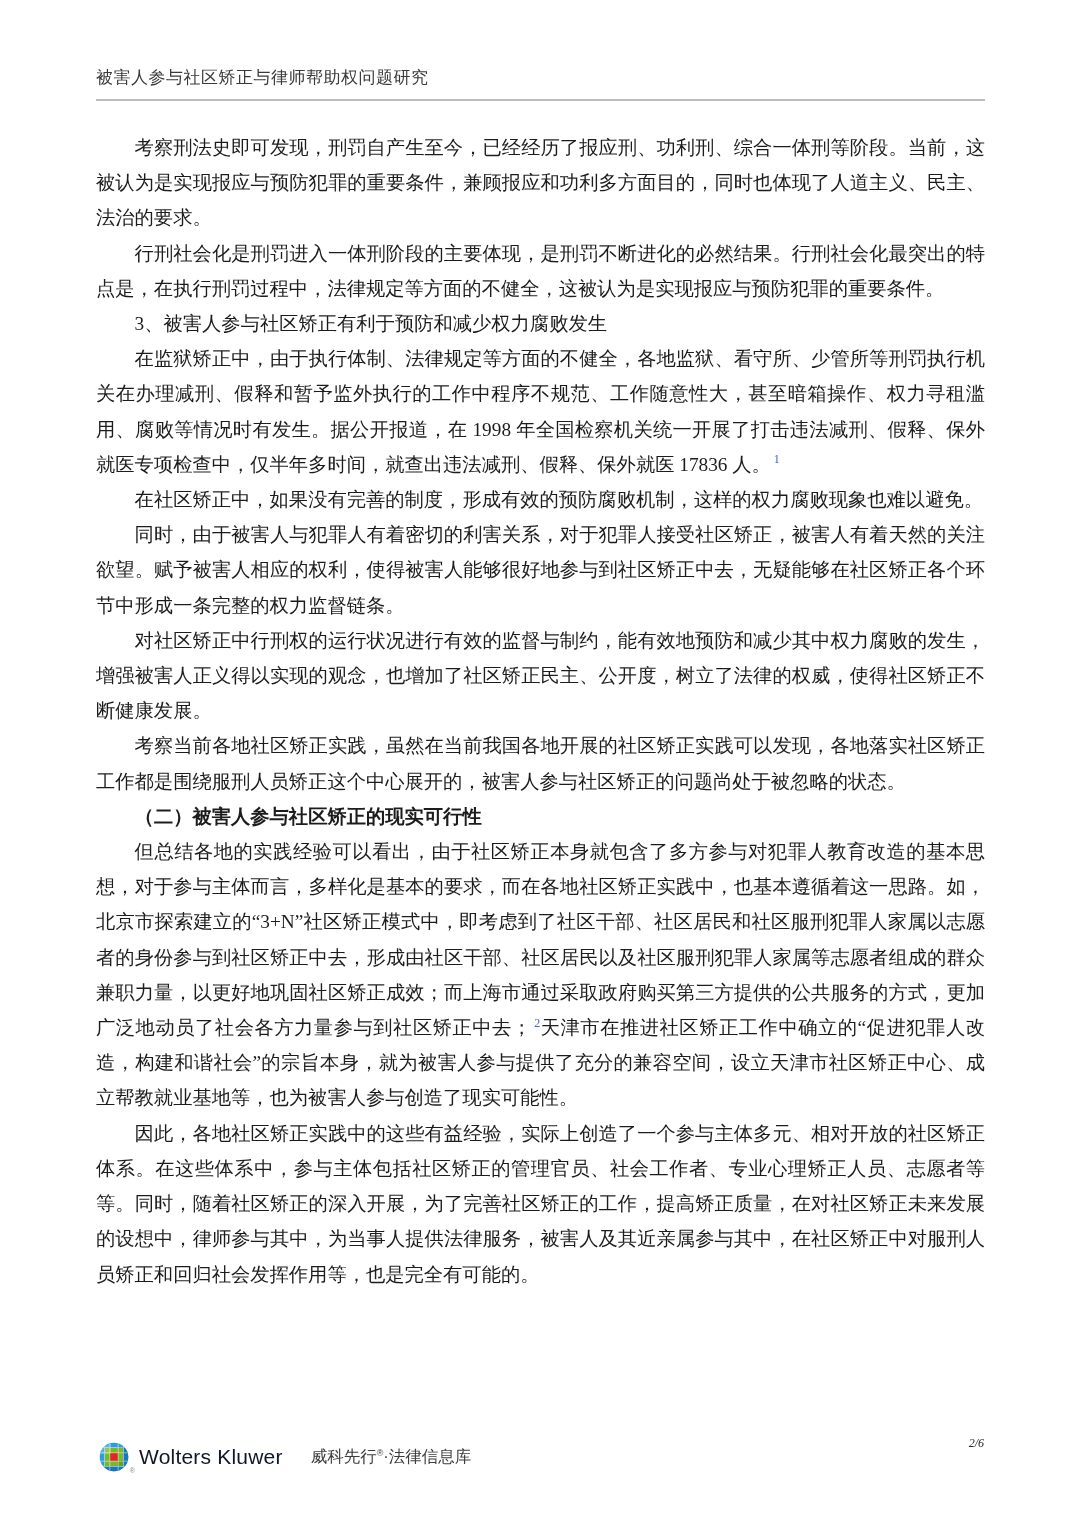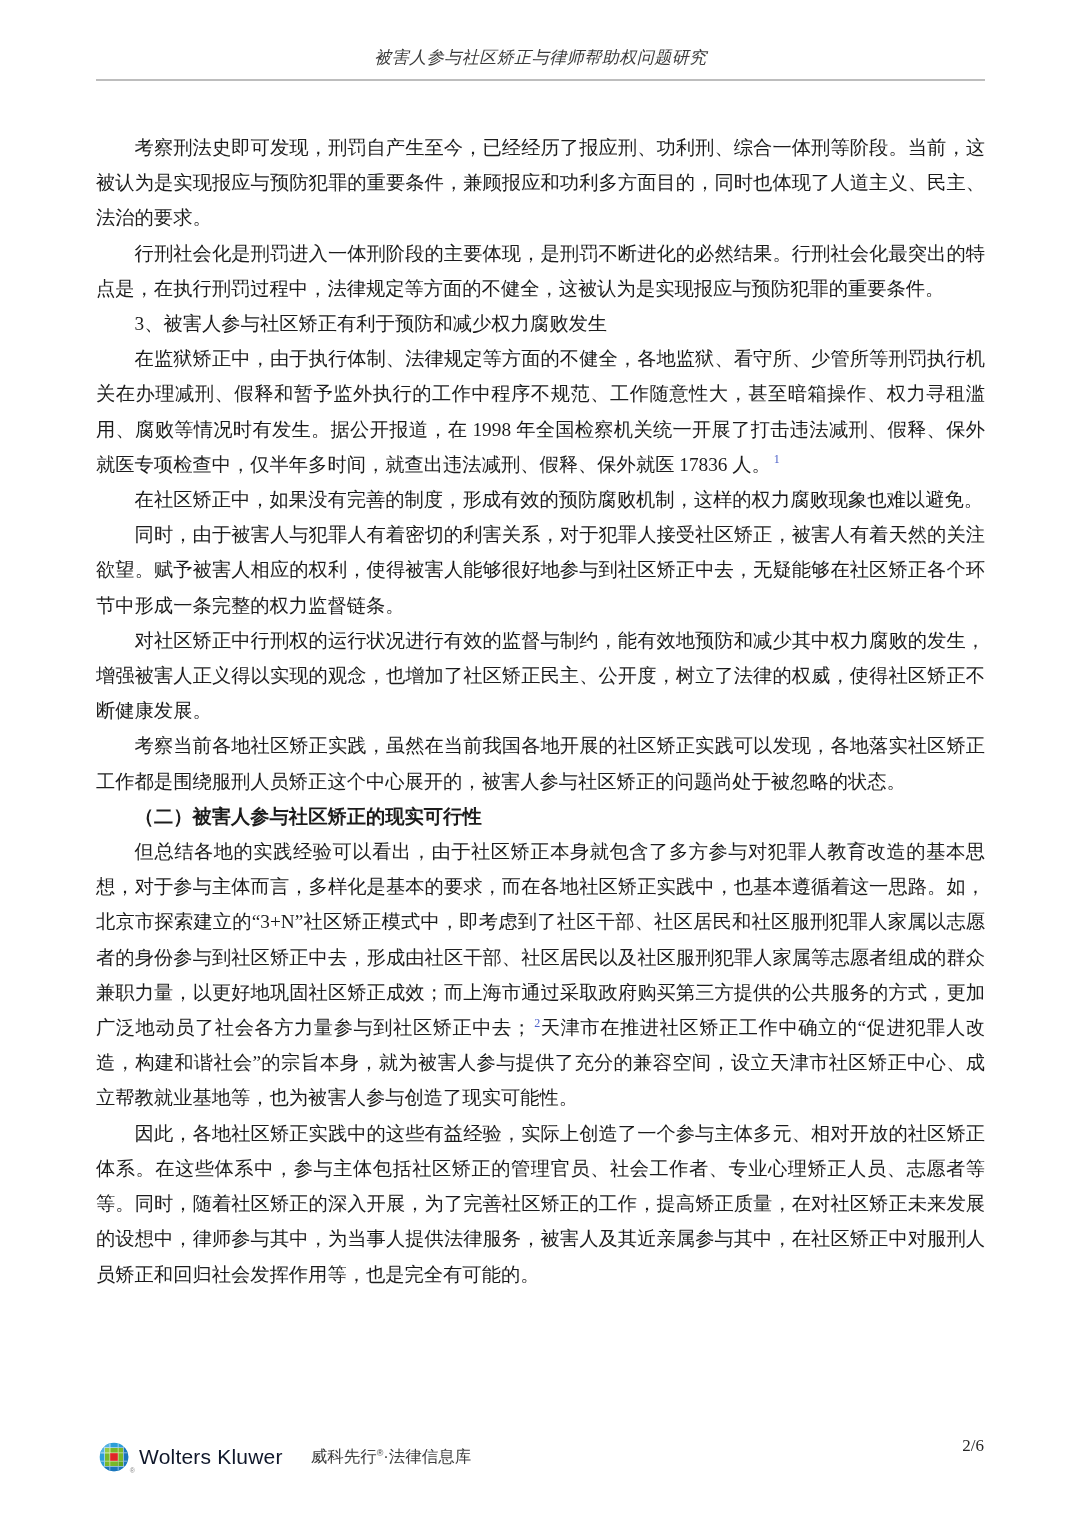--- a/index.html
+++ b/index.html
@@ -10,26 +10,24 @@
     background: #ffffff;
     font-family: "Liberation Serif", "DejaVu Serif", serif;
     color: #1c1c1c;
     overflow: hidden;
   }
   .header {
     position: absolute;
     top: 0; left: 96px; right: 95px;
   }
   .header-title {
-    padding-top: 46px;
-    text-align: center;
+    padding-top: 66px;
     font-size: 17px;
     color: #3a3a3a;
     letter-spacing: 0.5px;
-    font-style: italic;
   }
   .header-rule {
     margin-top: 10px;
     border-bottom: 2px solid #bdbdbd;
   }
   .content {
     position: absolute;
     top: 130px;
     left: 96px;
     width: 889px;
@@ -79,23 +77,24 @@
     font-size: 16.5px;
     font-weight: 400;
     color: #3d3d3d;
     white-space: nowrap;
   }
   .brand-cn sup { font-size: 9px; color: #3d3d3d; }
   .page-indicator {
     position: absolute;
     right: 96px;
     top: 1436px;
-    font-size: 17px;
+    font-size: 12px;
     color: #262626;
     font-family: "Liberation Serif", "DejaVu Serif", serif;
+    font-style: italic;
   }
 </style>
 </head>
 <body>
 
 <div class="page">
 
   <header class="header">
     <div class="header-title">被害人参与社区矫正与律师帮助权问题研究</div>
     <div class="header-rule"></div>

